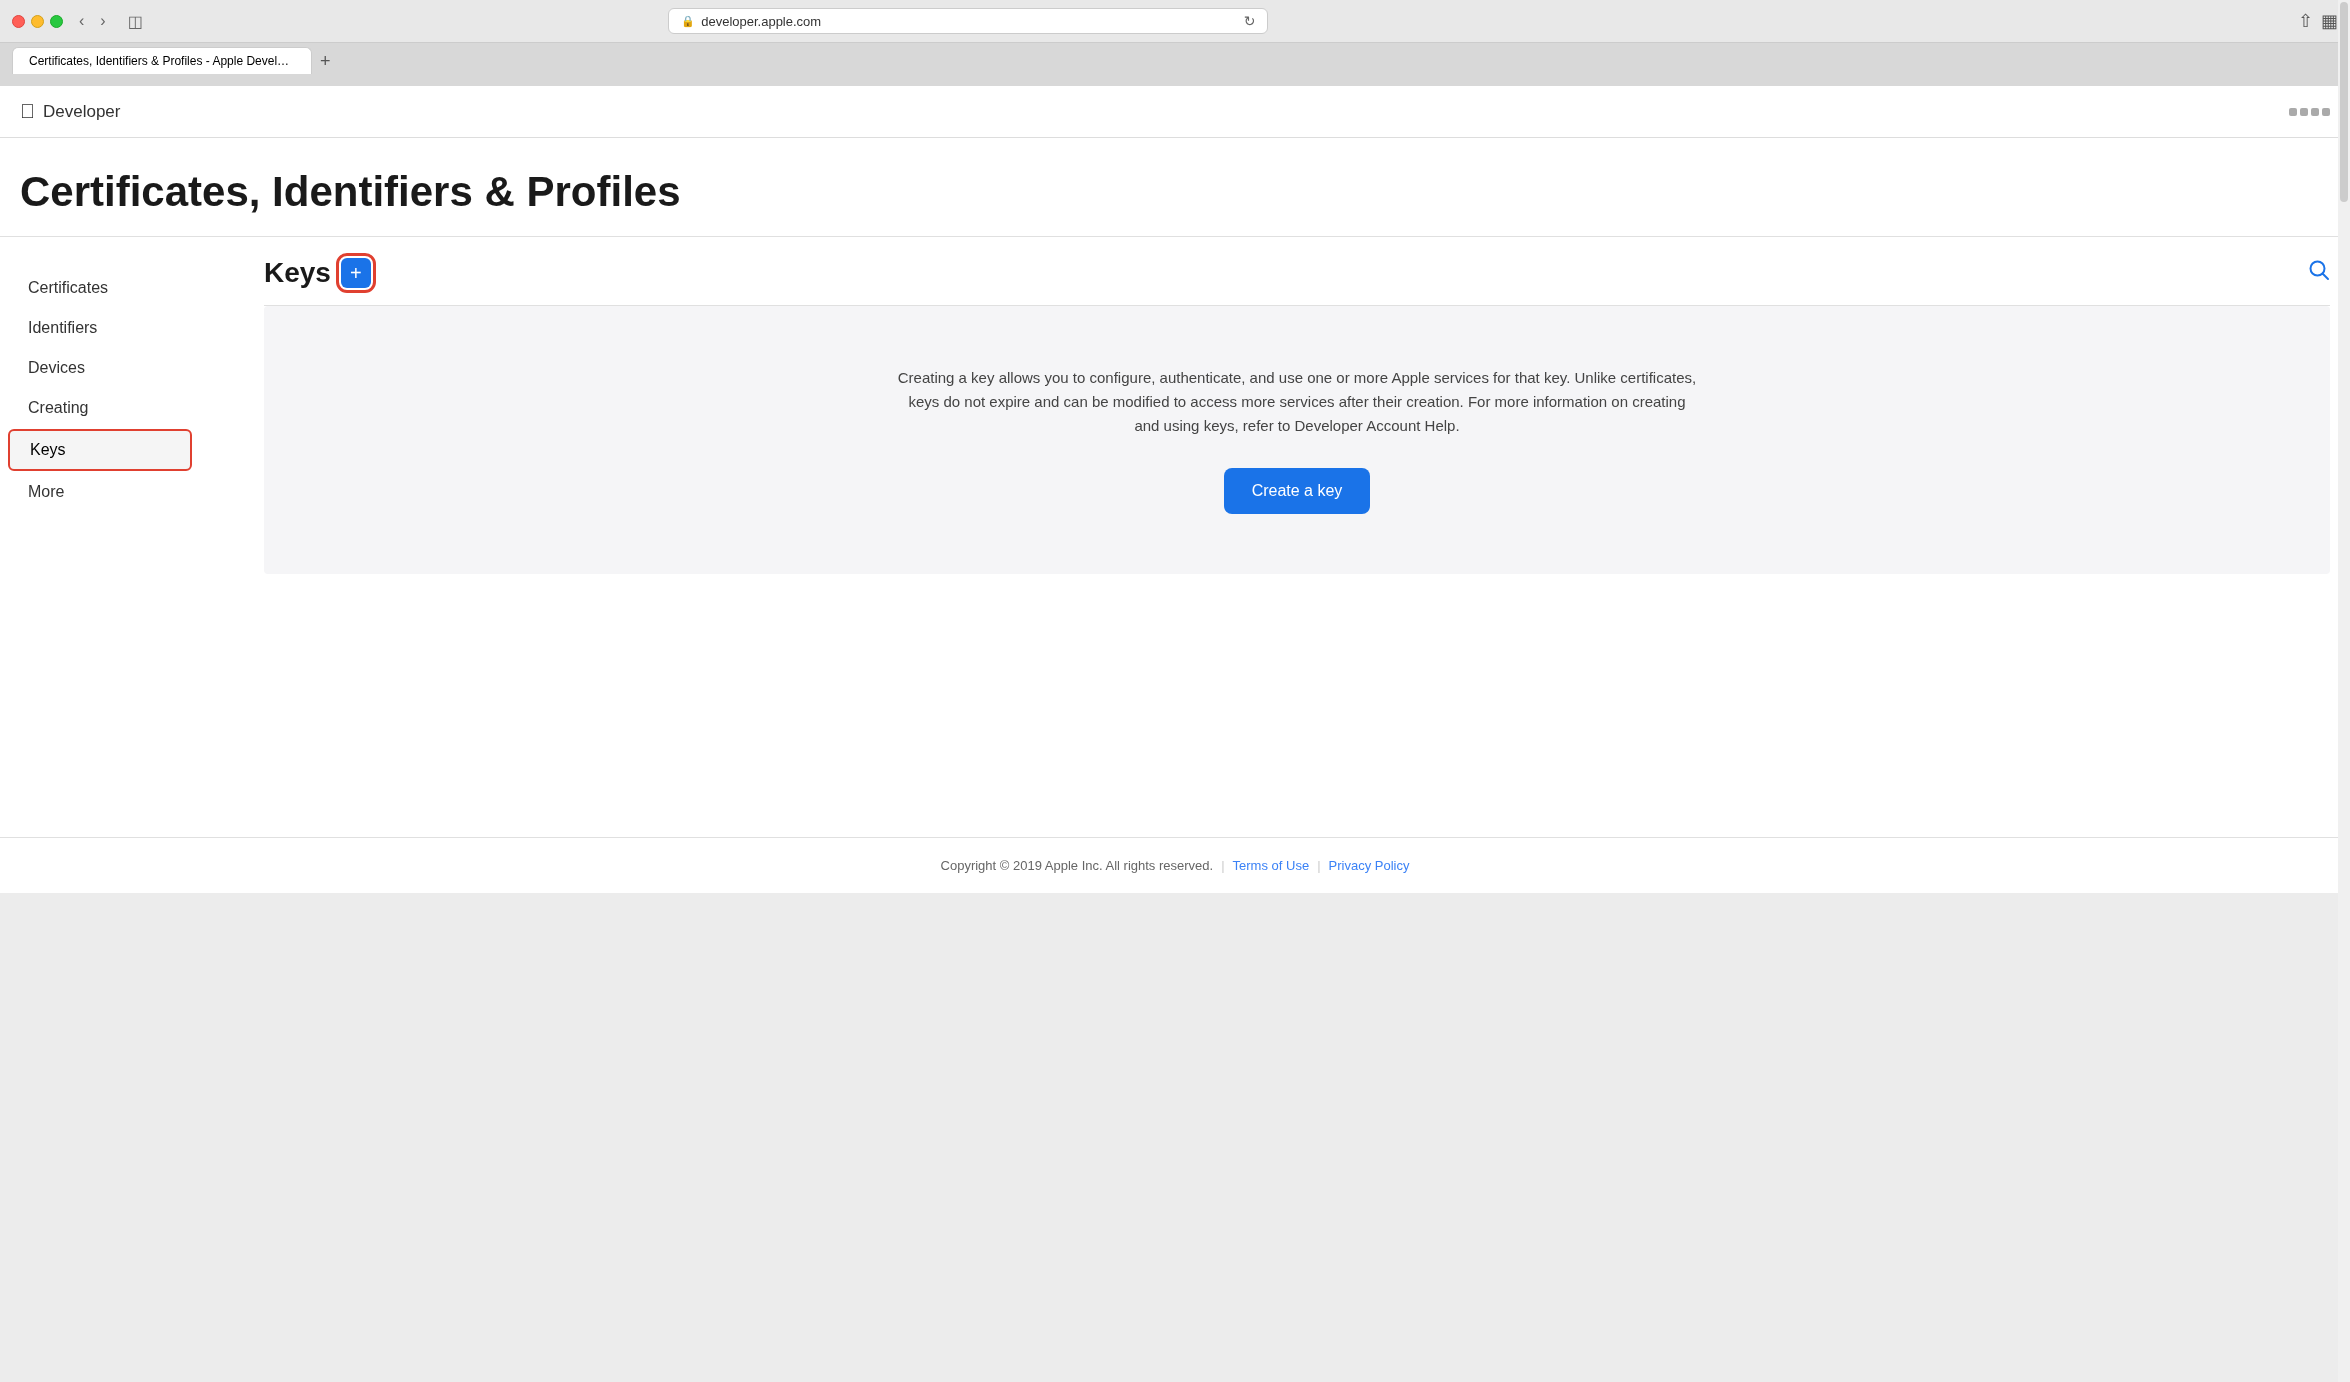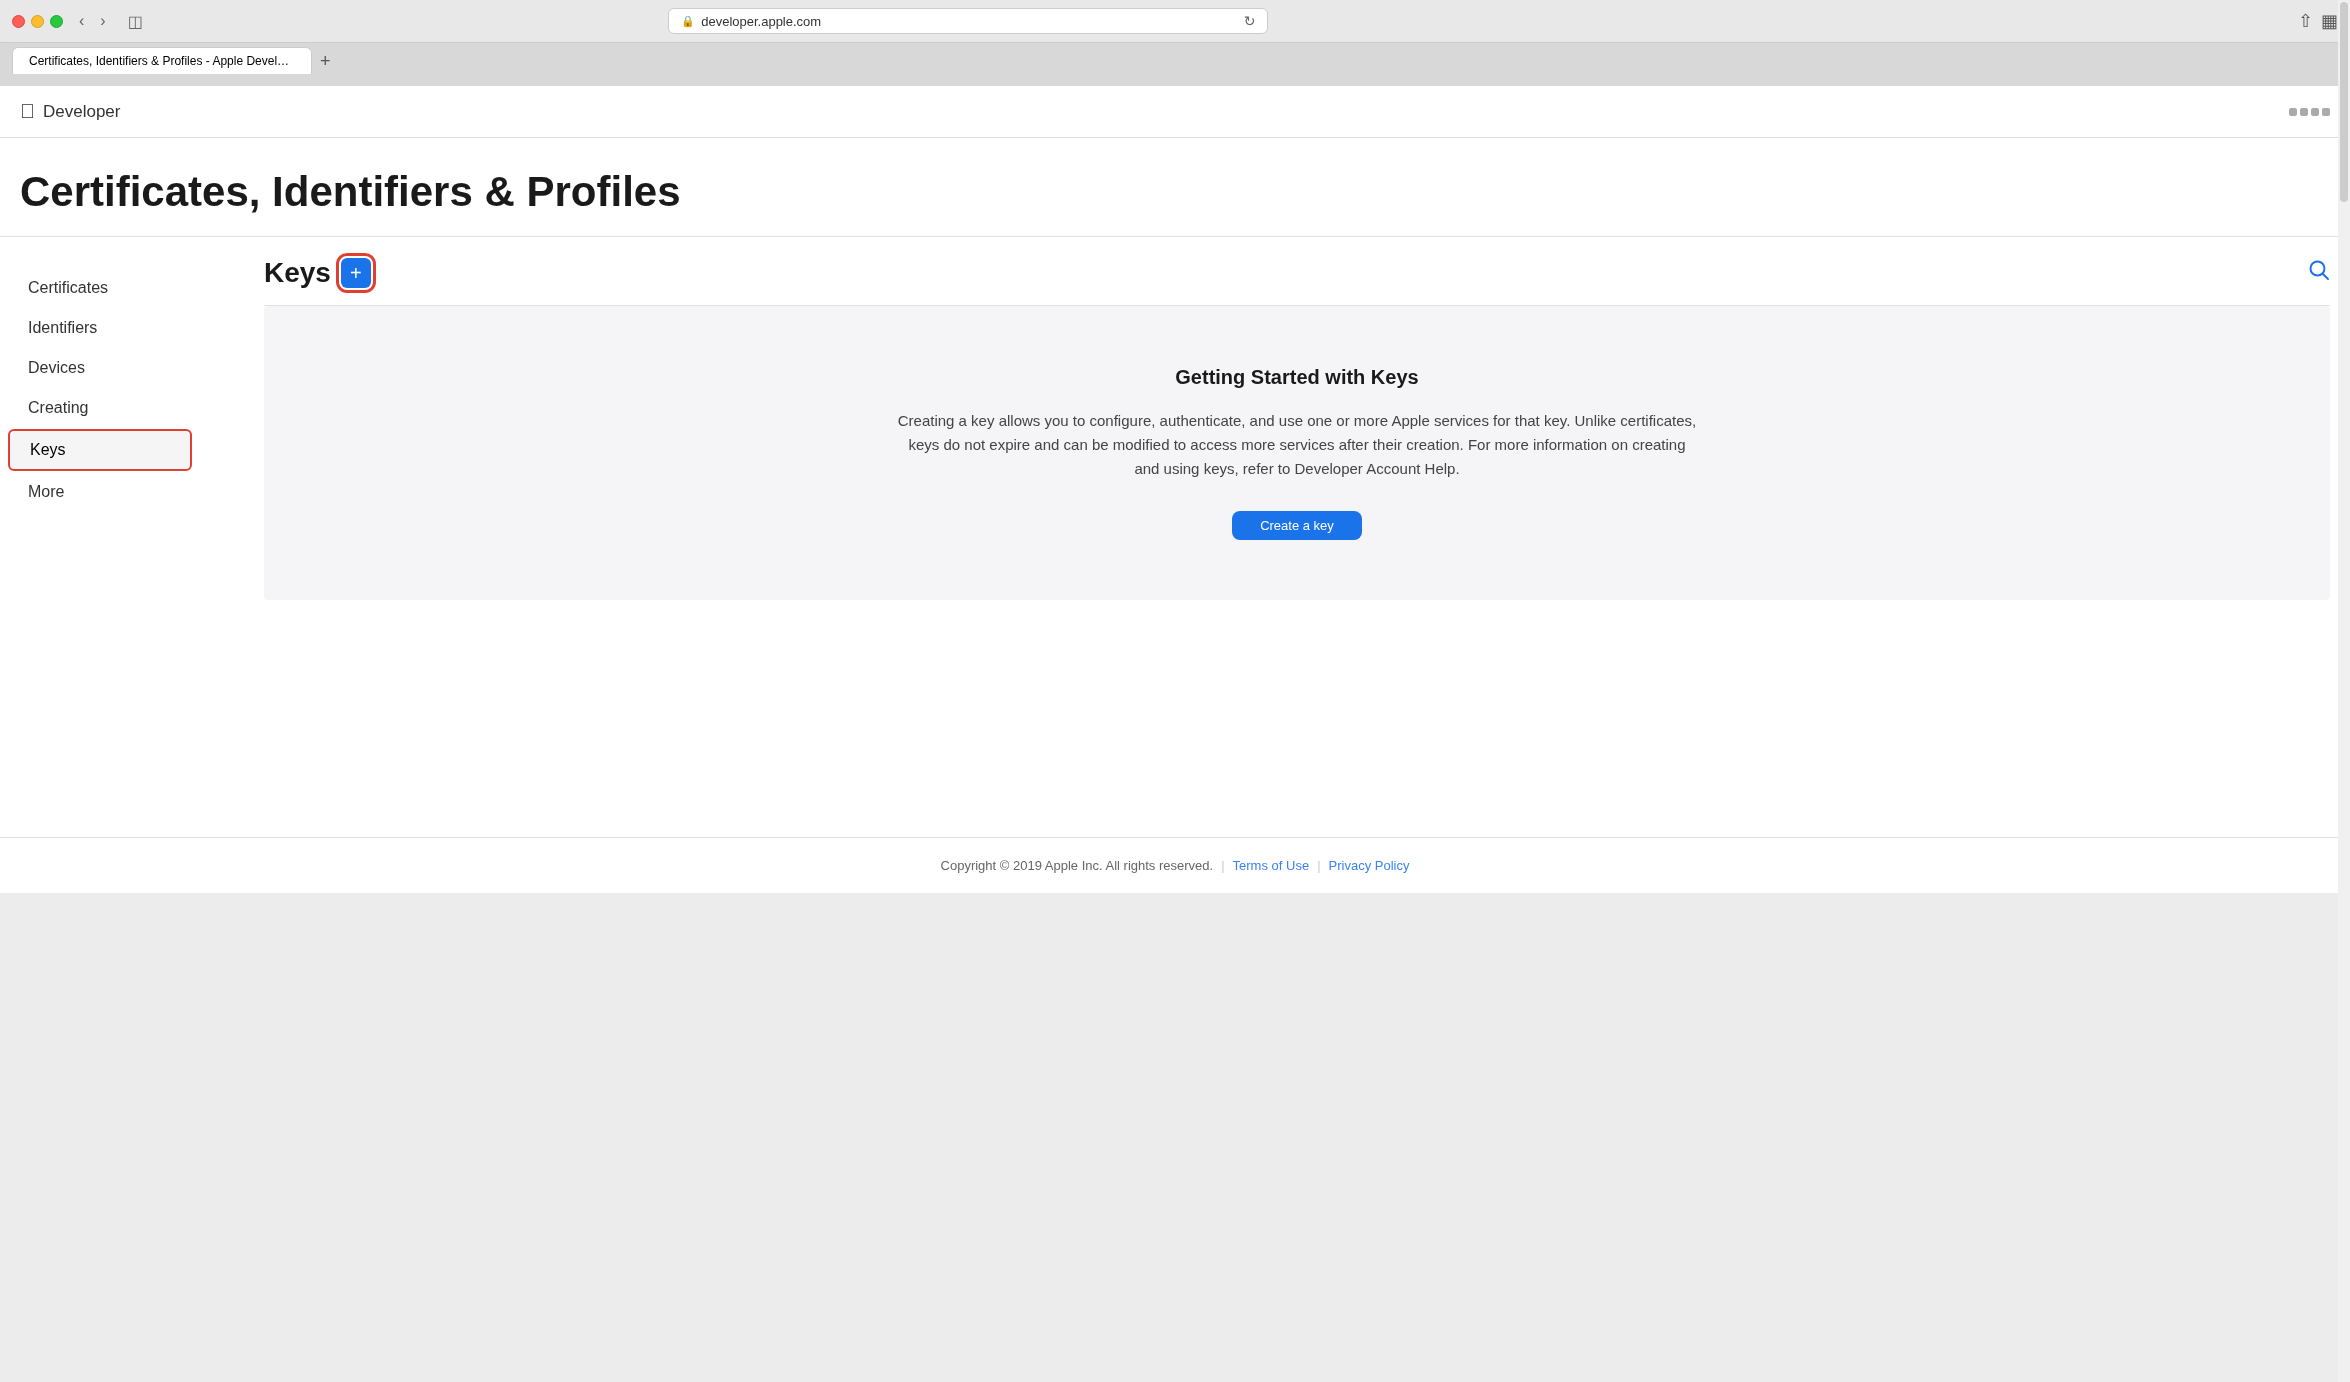--- a/index.html
+++ b/index.html
@@ -312,22 +312,22 @@
       line-height: 1.6;
       max-width: 800px;
       margin: 0 auto 30px;
     }
 
     .create-key-btn {
       background: #1a73e8;
       color: white;
       border: none;
       border-radius: 8px;
-      padding: 7px 28px;
-      font-size: 13px;
+      padding: 14px 28px;
+      font-size: 16px;
       cursor: pointer;
       font-weight: 500;
     }
 
     
     .footer {
       background: white;
       border-top: 1px solid #e0e0e0;
       padding: 20px;
       text-align: right;
@@ -438,21 +438,20 @@
         </div>
         <button class="search-btn">
           <svg width="22" height="22" viewBox="0 0 22 22" fill="none" xmlns="http://www.w3.org/2000/svg">
             <circle cx="9.5" cy="9.5" r="7" stroke="#1a73e8" stroke-width="2"></circle>
             <line x1="14.5" y1="14.5" x2="20" y2="20" stroke="#1a73e8" stroke-width="2" stroke-linecap="round"></line>
           </svg>
         </button>
       </div>
 
       <div class="getting-started-panel">
-        <h3 class="getting-started-title">Getting Started with Keys</h3>
         <p class="getting-started-text">Creating a key allows you to configure, authenticate, and use one or more Apple services for that key. Unlike certificates, keys do not expire and can be modified to access more services after their creation. For more information on creating and using keys, refer to Developer Account Help.</p>
         <button class="create-key-btn">Create a key</button>
       </div>
     </div>
 
   </div>
 
   <div class="footer">
     <span>Copyright © 2019 Apple Inc. All rights reserved.</span>
     <span class="footer-divider">|</span>

